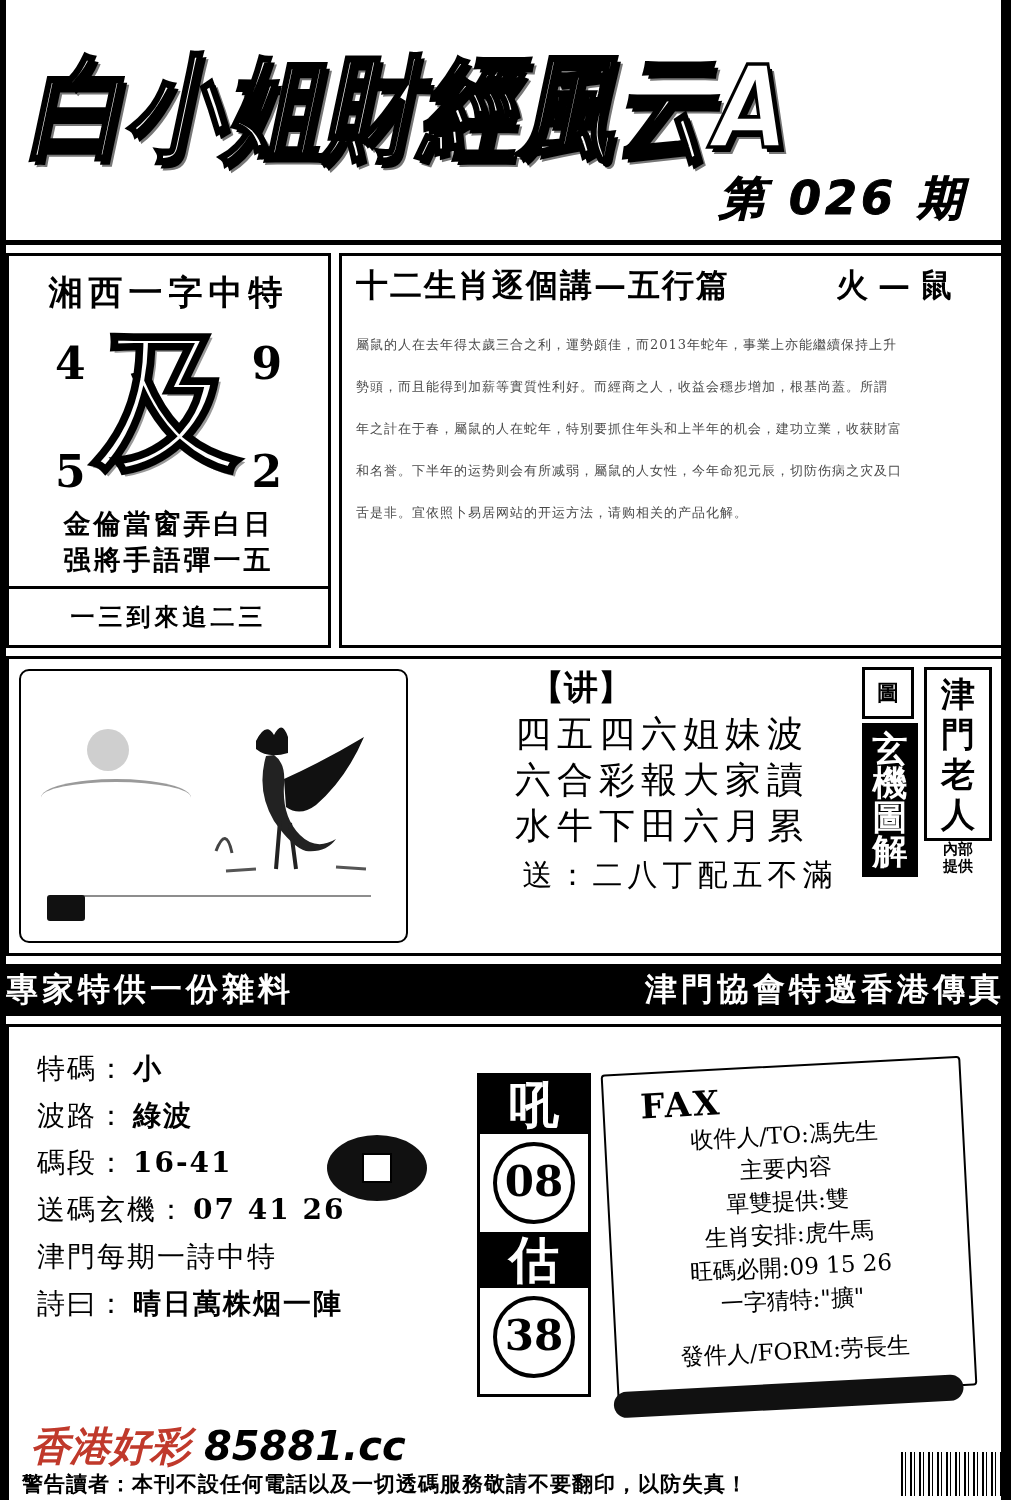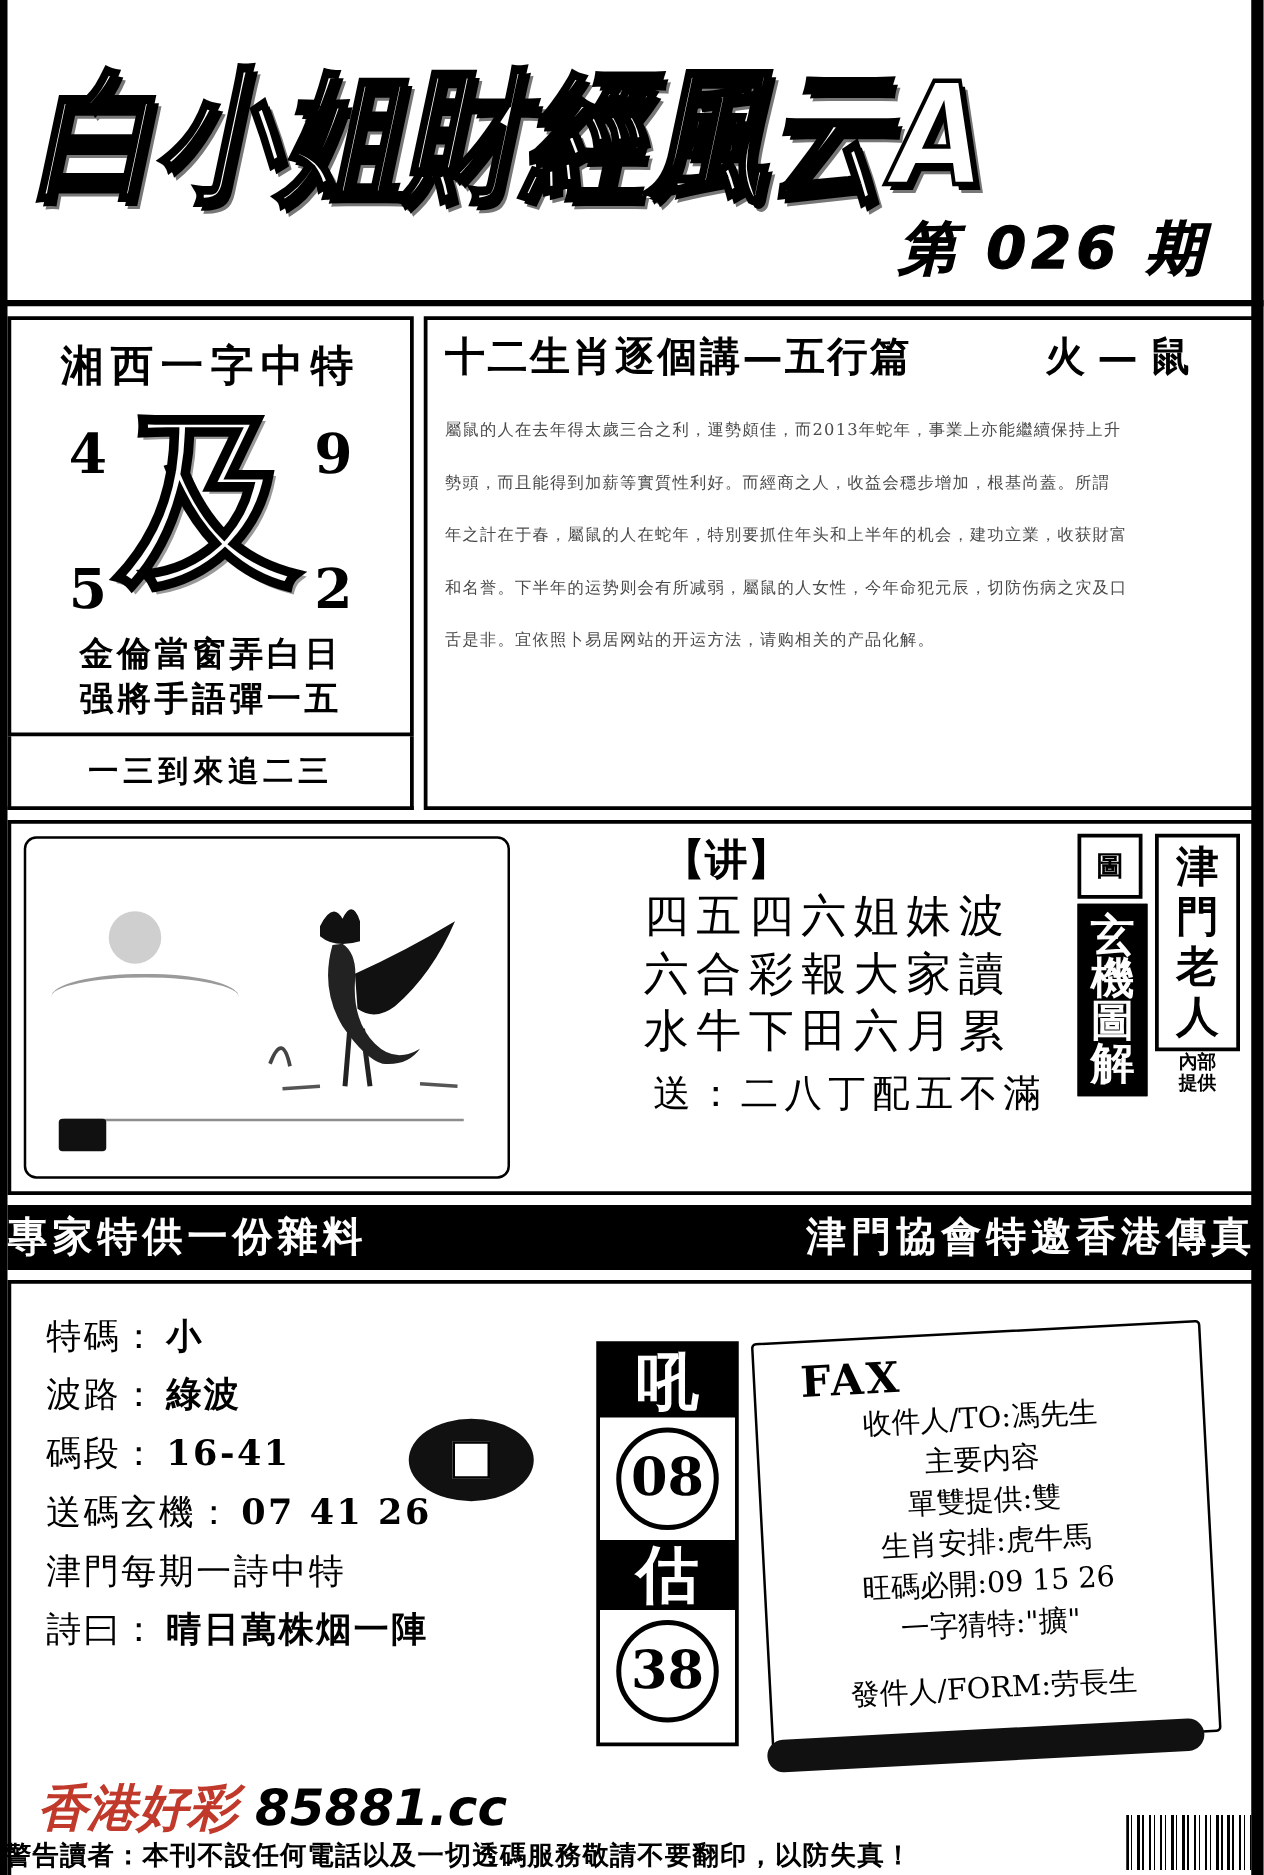--- a/index.html
+++ b/index.html
@@ -328,21 +328,21 @@
     position:absolute;left:0;right:0;bottom:0;height:66px;
   }
   .site{
     position:absolute;left:30px;bottom:26px;
     font-size:40px;font-weight:bold;font-style:italic;
     white-space:nowrap;
     font-family:"DejaVu Sans","Liberation Sans",sans-serif;
   }
   .site .red{color:#c0392b;}
   .warn{
-    position:absolute;left:4px;bottom:2px;right:120px;
+    position:absolute;left:22px;bottom:2px;right:120px;
     font-size:21px;font-weight:bold;letter-spacing:1px;
     font-family:"DejaVu Serif","Liberation Serif",serif;
     white-space:nowrap;
   }
   .barcode{
     position:absolute;right:10px;bottom:4px;width:100px;height:44px;
     background:repeating-linear-gradient(90deg,#000 0 2px,#fff 2px 4px,#000 4px 5px,#fff 5px 9px);
   }
   .edgebar{
     position:absolute;right:0;top:0;width:10px;height:1500px;background:#000;

